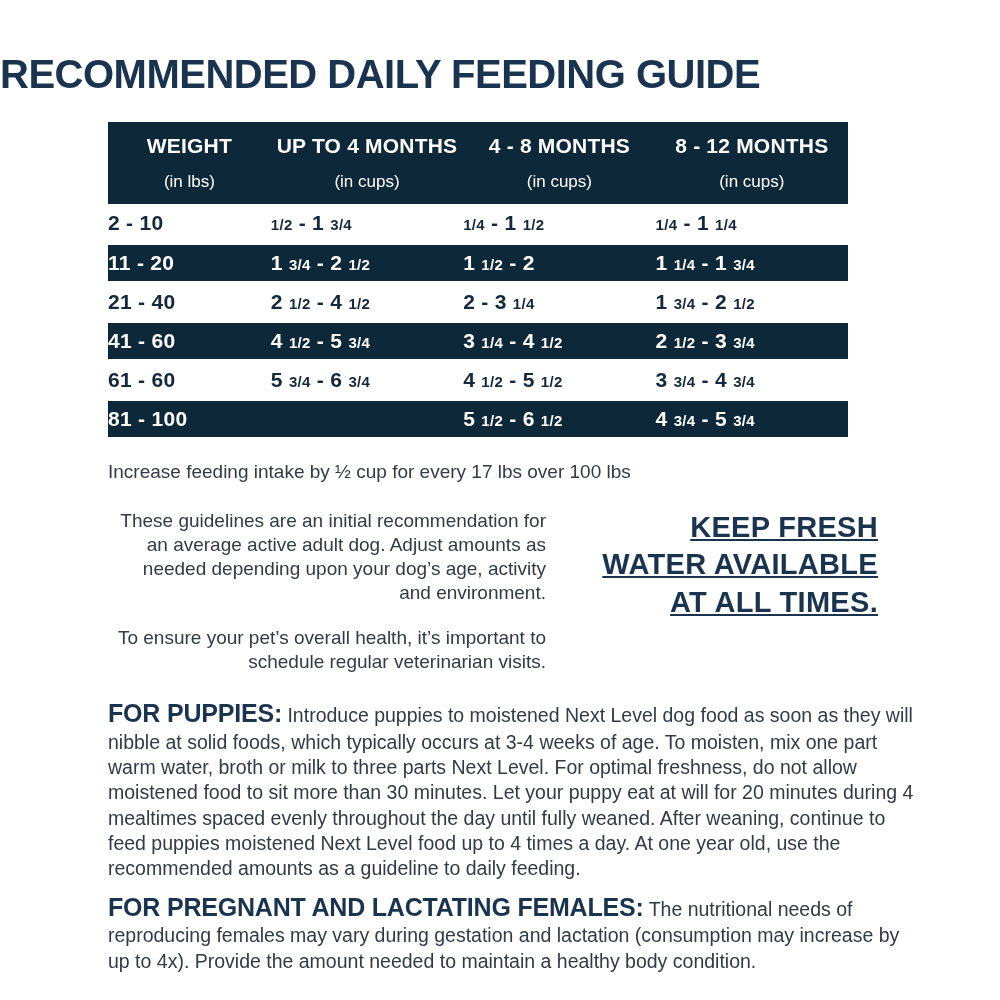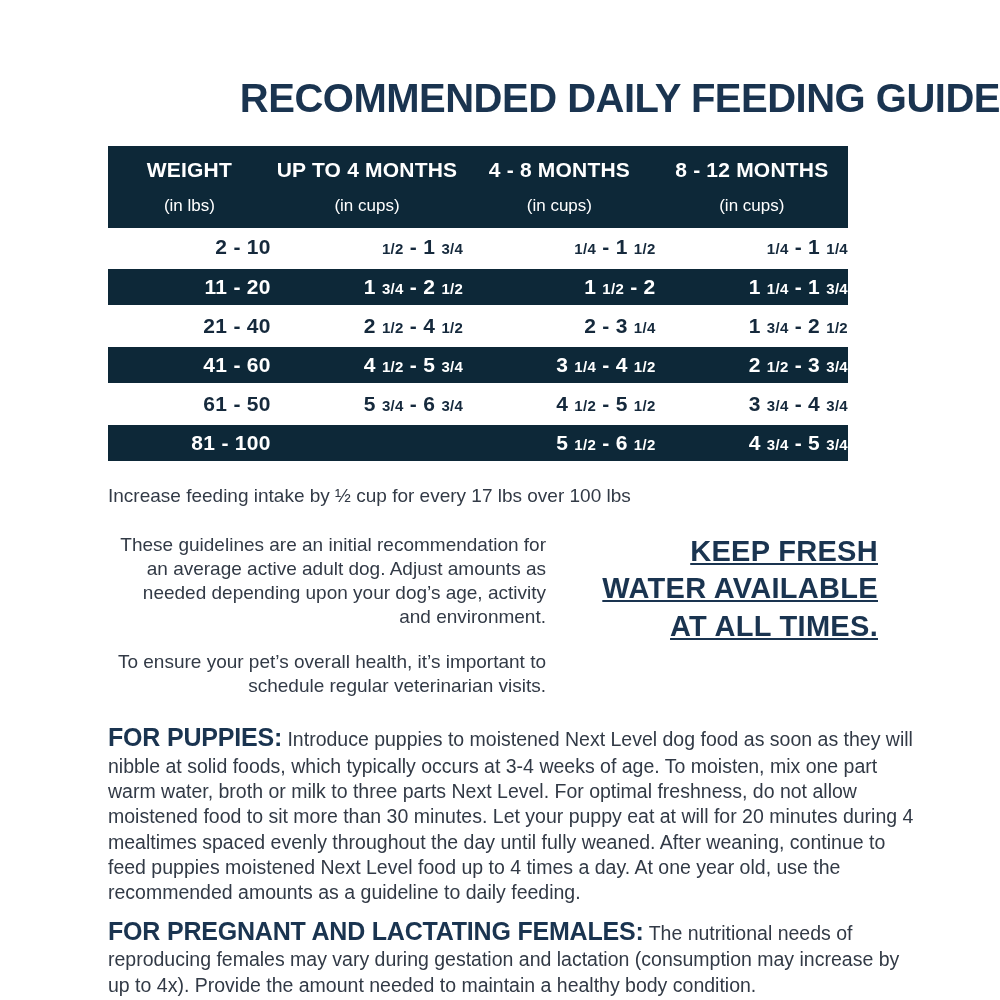--- a/index.html
+++ b/index.html
@@ -12,48 +12,47 @@
   html, body { background: #fff; }
   .page {
     width: 1000px;
     height: 1000px;
     background: #fff;
     font-family: "Liberation Sans", sans-serif;
     overflow: hidden;
     position: relative;
   }
   .title {
-    padding-top: 40px;
-    text-align: right;
+    padding-top: 52px;
+    text-align: left;
     font-size: 40px;
     font-weight: 800;
     letter-spacing: -0.5px;
     color: var(--heading);
-    margin-top: 36px;
   }
   .table-wrap { margin: 25px 0 0 108px; }
   table.feed {
     width: 740px;
     border-collapse: collapse;
     table-layout: fixed;
   }
   table.feed col.c1 { width: 22%; }
   table.feed col.c2, table.feed col.c3, table.feed col.c4 { width: 26%; }
   table.feed thead th {
     background: var(--navy);
     color: #fff;
     height: 82px;
     vertical-align: middle;
     text-align: center;
   }
   .col-title { font-size: 21px; font-weight: 700; letter-spacing: 0.2px; }
   .col-unit  { font-size: 17px; font-weight: 400; margin-top: 14px; }
   table.feed tbody td {
     height: 39px;
-    text-align: right;
+    text-align: left;
     vertical-align: middle;
     font-size: 21px;
     font-weight: 700;
     color: var(--cell-text);
     letter-spacing: 0.3px;
   }
   table.feed tbody tr.shaded td {
     background: var(--navy);
     color: #fff;
     border-top: 3px solid #fff;
@@ -154,21 +153,21 @@
             <td>2 - 3 <span class="fr">1/4</span></td>
             <td>1 <span class="fr">3/4</span> - 2 <span class="fr">1/2</span></td>
           </tr>
           <tr class="shaded">
             <td>41 - 60</td>
             <td>4 <span class="fr">1/2</span> - 5 <span class="fr">3/4</span></td>
             <td>3 <span class="fr">1/4</span> - 4 <span class="fr">1/2</span></td>
             <td>2 <span class="fr">1/2</span> - 3 <span class="fr">3/4</span></td>
           </tr>
           <tr>
-            <td>61 - 50</td>
+            <td>61 - 60</td>
             <td>5 <span class="fr">3/4</span> - 6 <span class="fr">3/4</span></td>
             <td>4 <span class="fr">1/2</span> - 5 <span class="fr">1/2</span></td>
             <td>3 <span class="fr">3/4</span> - 4 <span class="fr">3/4</span></td>
           </tr>
           <tr class="shaded">
             <td>81 - 100</td>
             <td></td>
             <td>5 <span class="fr">1/2</span> - 6 <span class="fr">1/2</span></td>
             <td>4 <span class="fr">3/4</span> - 5 <span class="fr">3/4</span></td>
           </tr>

